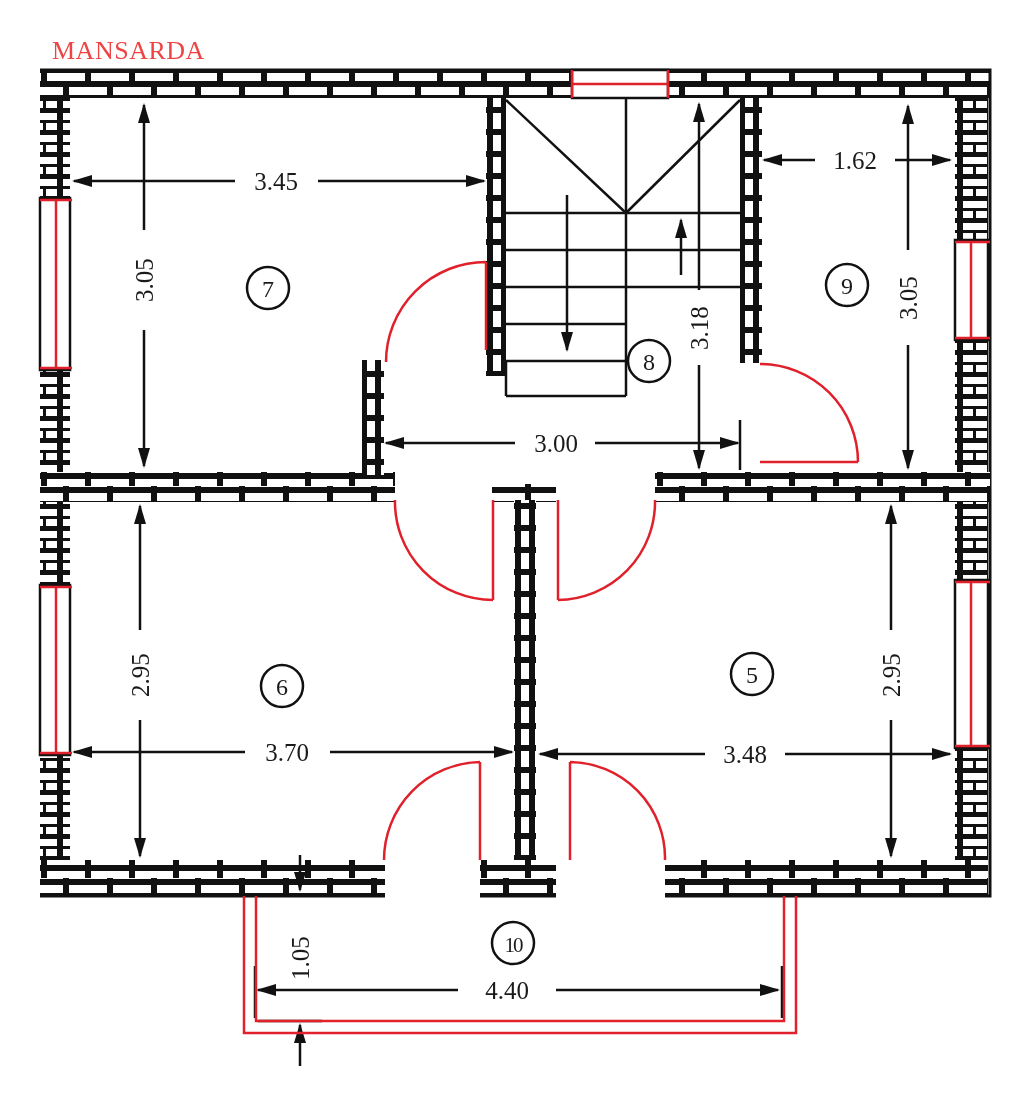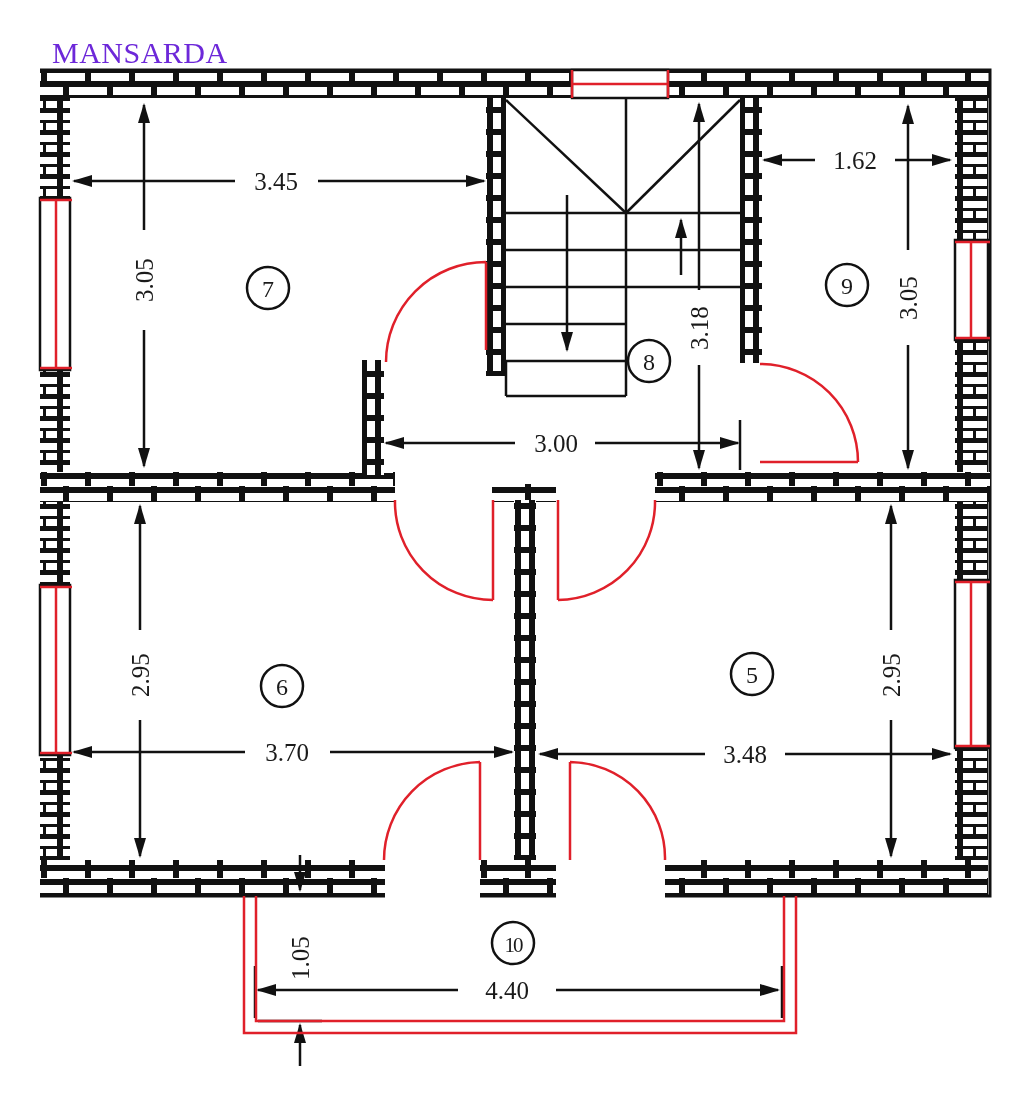--- a/index.html
+++ b/index.html
@@ -1,18 +1,18 @@
 <!DOCTYPE html>
 <html><head>
 <meta charset="utf-8">
 <style>
   html,body{margin:0;padding:0;background:#ffffff;}
   body{width:1013px;height:1097px;position:relative;overflow:hidden;font-family:"Liberation Serif","DejaVu Serif",serif;}
   #plan{position:absolute;left:0;top:0;width:1013px;height:1097px;}
-  .title{position:absolute;left:52px;top:36px;font-size:30px;letter-spacing:0.5px;color:#6d28d9;font-family:"Liberation Serif",serif;}
+  .title{position:absolute;left:52px;top:36px;font-size:26px;letter-spacing:0.5px;color:#ef4444;font-family:"Liberation Serif",serif;}
   .dim{font-family:"Liberation Serif",serif;font-size:25px;fill:#1a1a1a;}
   .rn{font-family:"Liberation Serif",serif;font-size:24px;fill:#1a1a1a;}
   .dimline{stroke:#111;stroke-width:2.5;fill:none;}
   .red{stroke:#e0202a;stroke-width:2.5;fill:none;}
   .stair{stroke:#111;stroke-width:2.5;fill:none;}
 </style>
 </head>
 <body>
 
 <div class="title">MANSARDA</div>

